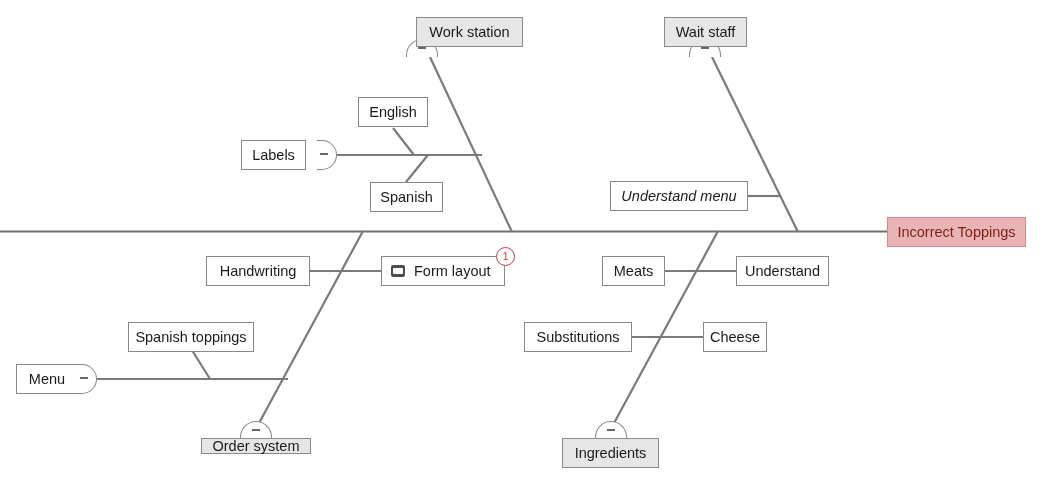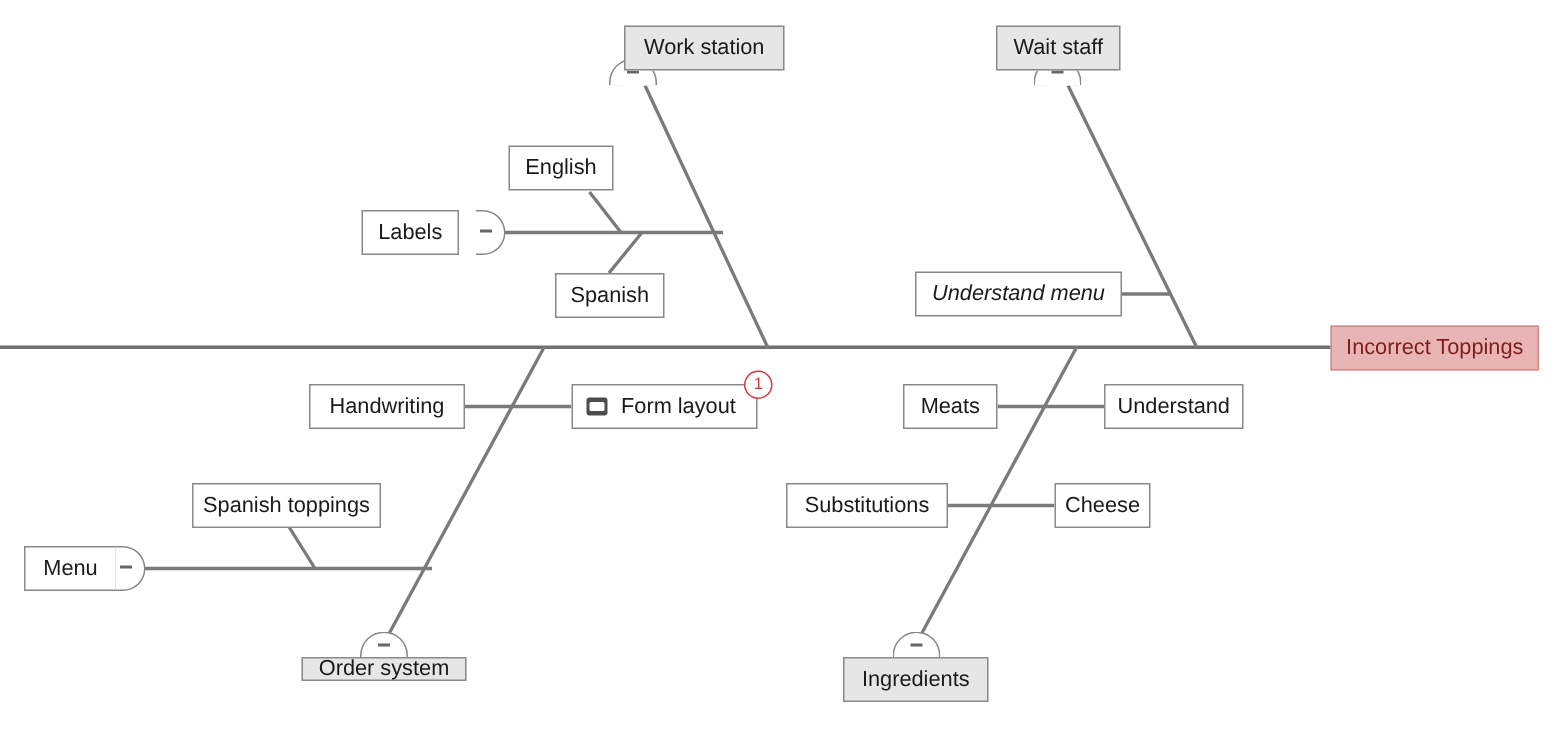--- a/index.html
+++ b/index.html
@@ -218,21 +218,21 @@
   </div>
 
   <div class="node" style="left:241px; top:140px; width:65px; height:30px;">
     <span class="node-label">Labels</span>
   </div>
   <div class="handle-right" style="left:317px; top:140px;">
     <div class="disc"></div>
     <div class="minus"></div>
   </div>
 
-  <div class="node" style="left:339px; top:97px; width:70px; height:30px;">
+  <div class="node" style="left:358px; top:97px; width:70px; height:30px;">
     <span class="node-label">English</span>
   </div>
 
   <div class="node" style="left:370px; top:182px; width:73px; height:30px;">
     <span class="node-label">Spanish</span>
   </div>
 
   <div class="node" style="left:610px; top:181px; width:138px; height:30px;font-style:italic;">
     <span class="node-label">Understand menu</span>
   </div>

